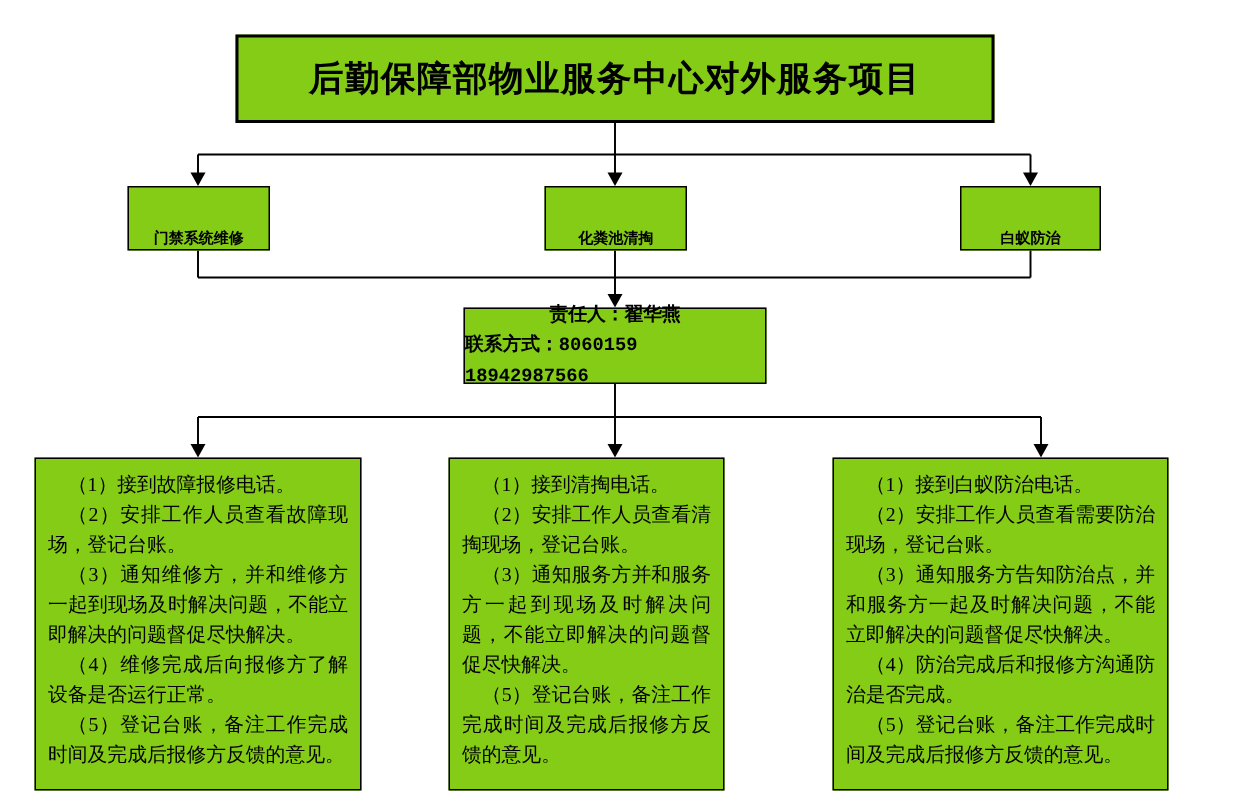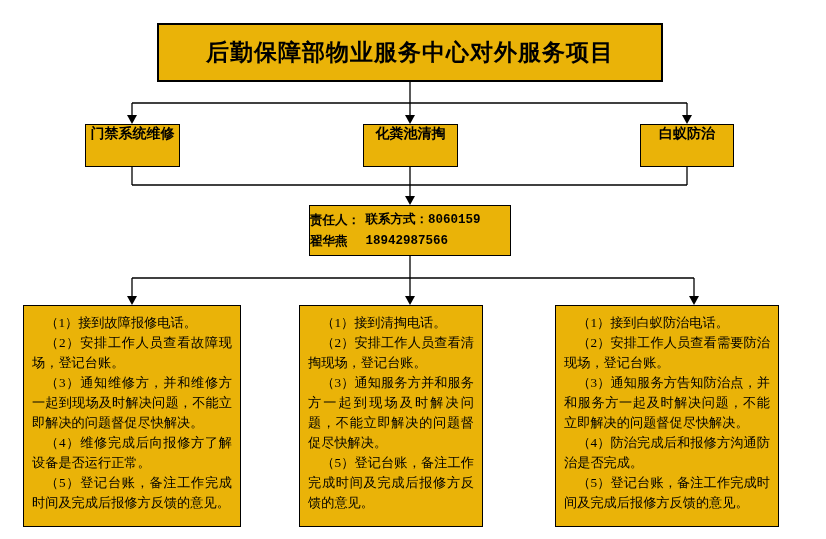--- a/index.html
+++ b/index.html
@@ -17,46 +17,46 @@
     color: #000000;
   }
   .connectors {
     position: absolute;
     left: 0;
     top: 0;
     pointer-events: none;
   }
   .box {
     position: absolute;
-    background: #eab308;
+    background: #84cc16;
     border: 1.4px solid #000000;
     box-sizing: border-box;
   }
   .title-box {
     left: 157px; top: 23px; width: 506px; height: 59px;
     border-width: 2px;
     display: flex; align-items: center; justify-content: center;
     font-family: "Liberation Sans", "DejaVu Sans", sans-serif;
     font-weight: bold;
     font-size: 23px;
     letter-spacing: 1px;
   }
   .svc {
     height: 43px; top: 124px;
-    display: flex; align-items: flex-start; justify-content: center;
+    display: flex; align-items: flex-end; justify-content: center;
     font-family: "Liberation Sans", "DejaVu Sans", sans-serif;
     font-weight: bold;
-    font-size: 14px;
+    font-size: 10px;
   }
   .svc1 { left: 85px;  width: 95px; }
   .svc2 { left: 363px; width: 95px; }
   .svc3 { left: 640px; width: 94px; }
   .resp {
     left: 309px; top: 205px; width: 202px; height: 51px;
-    display: flex; flex-direction: row; align-items: center; justify-content: center;
+    display: flex; flex-direction: column; align-items: center; justify-content: center;
     font-family: "Liberation Sans", "DejaVu Sans", sans-serif;
     font-weight: bold;
     font-size: 12.5px;
     line-height: 21px;
   }
   .resp-contact { white-space: pre-wrap; font-family: Liberation Mono, monospace; }
   .proc {
     top: 305px; height: 222px;
     border-width: 1.2px;
     padding: 7px 8px;

